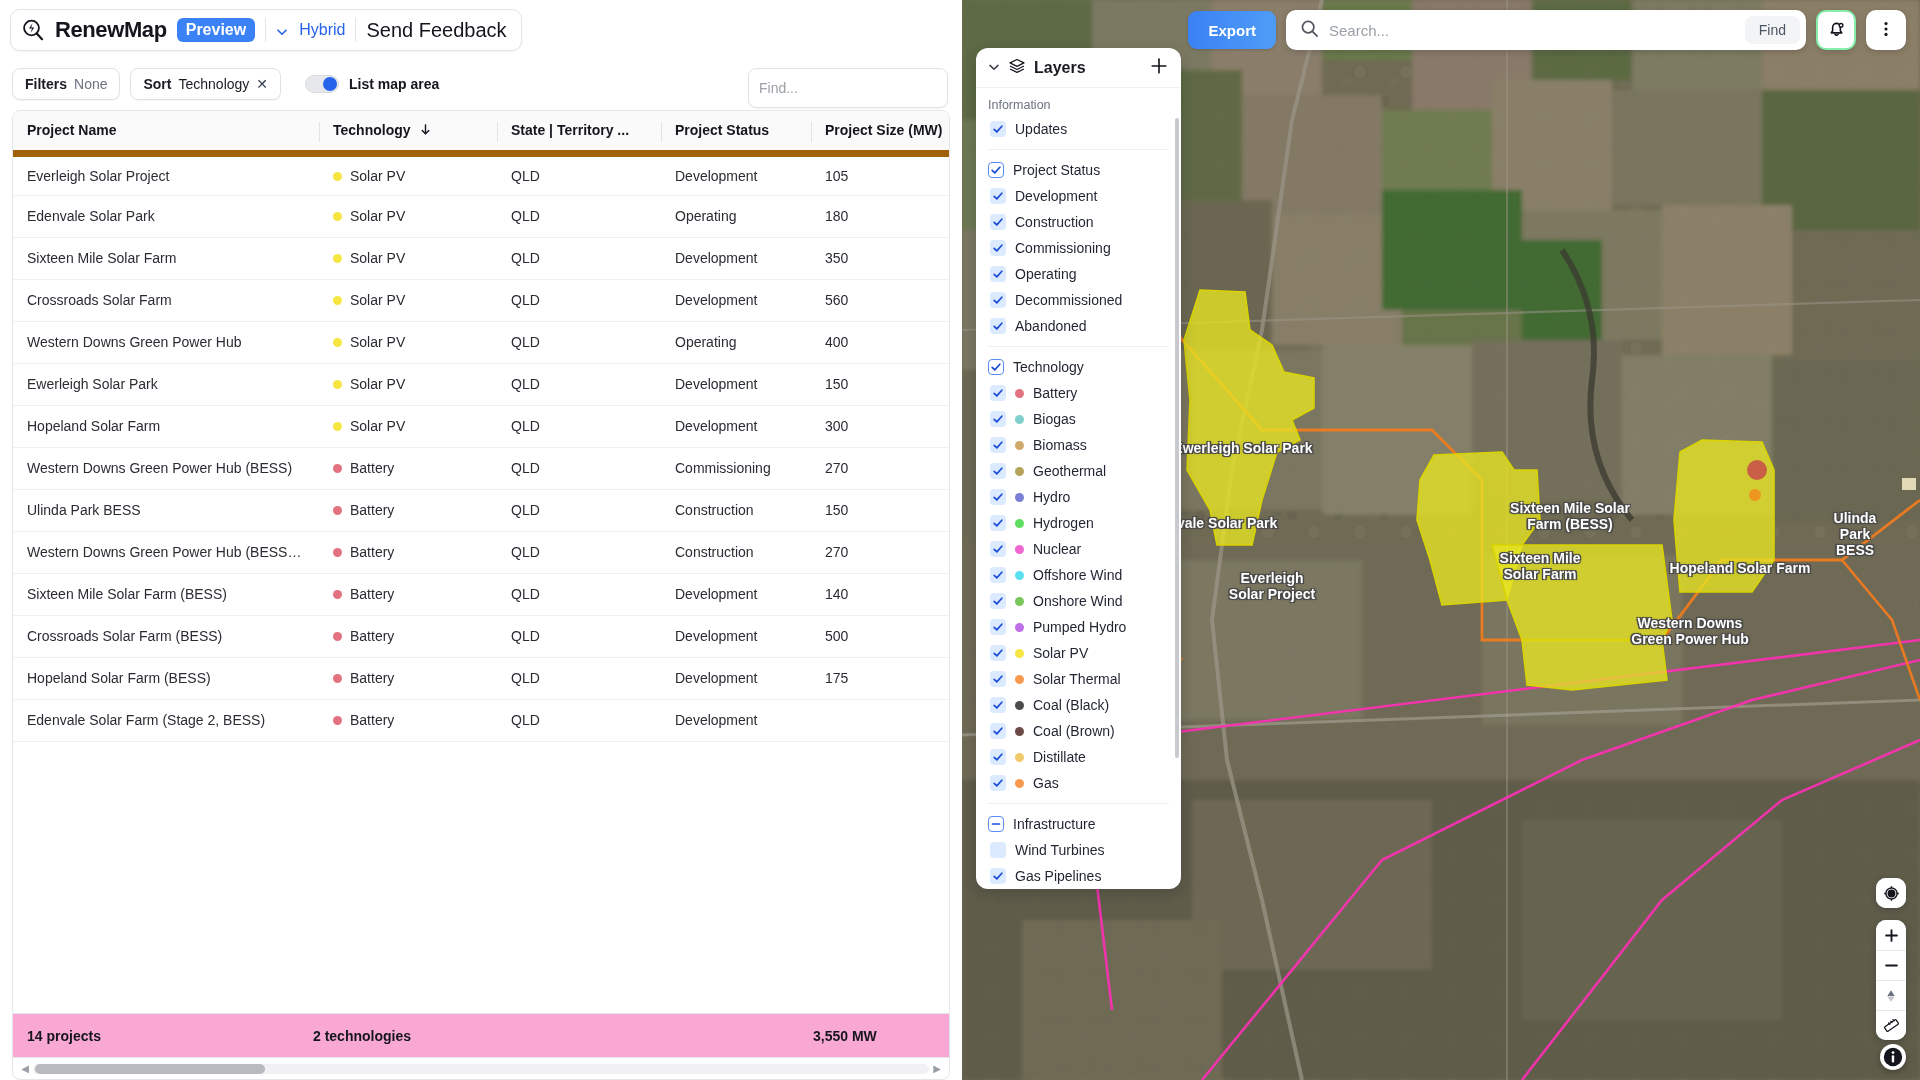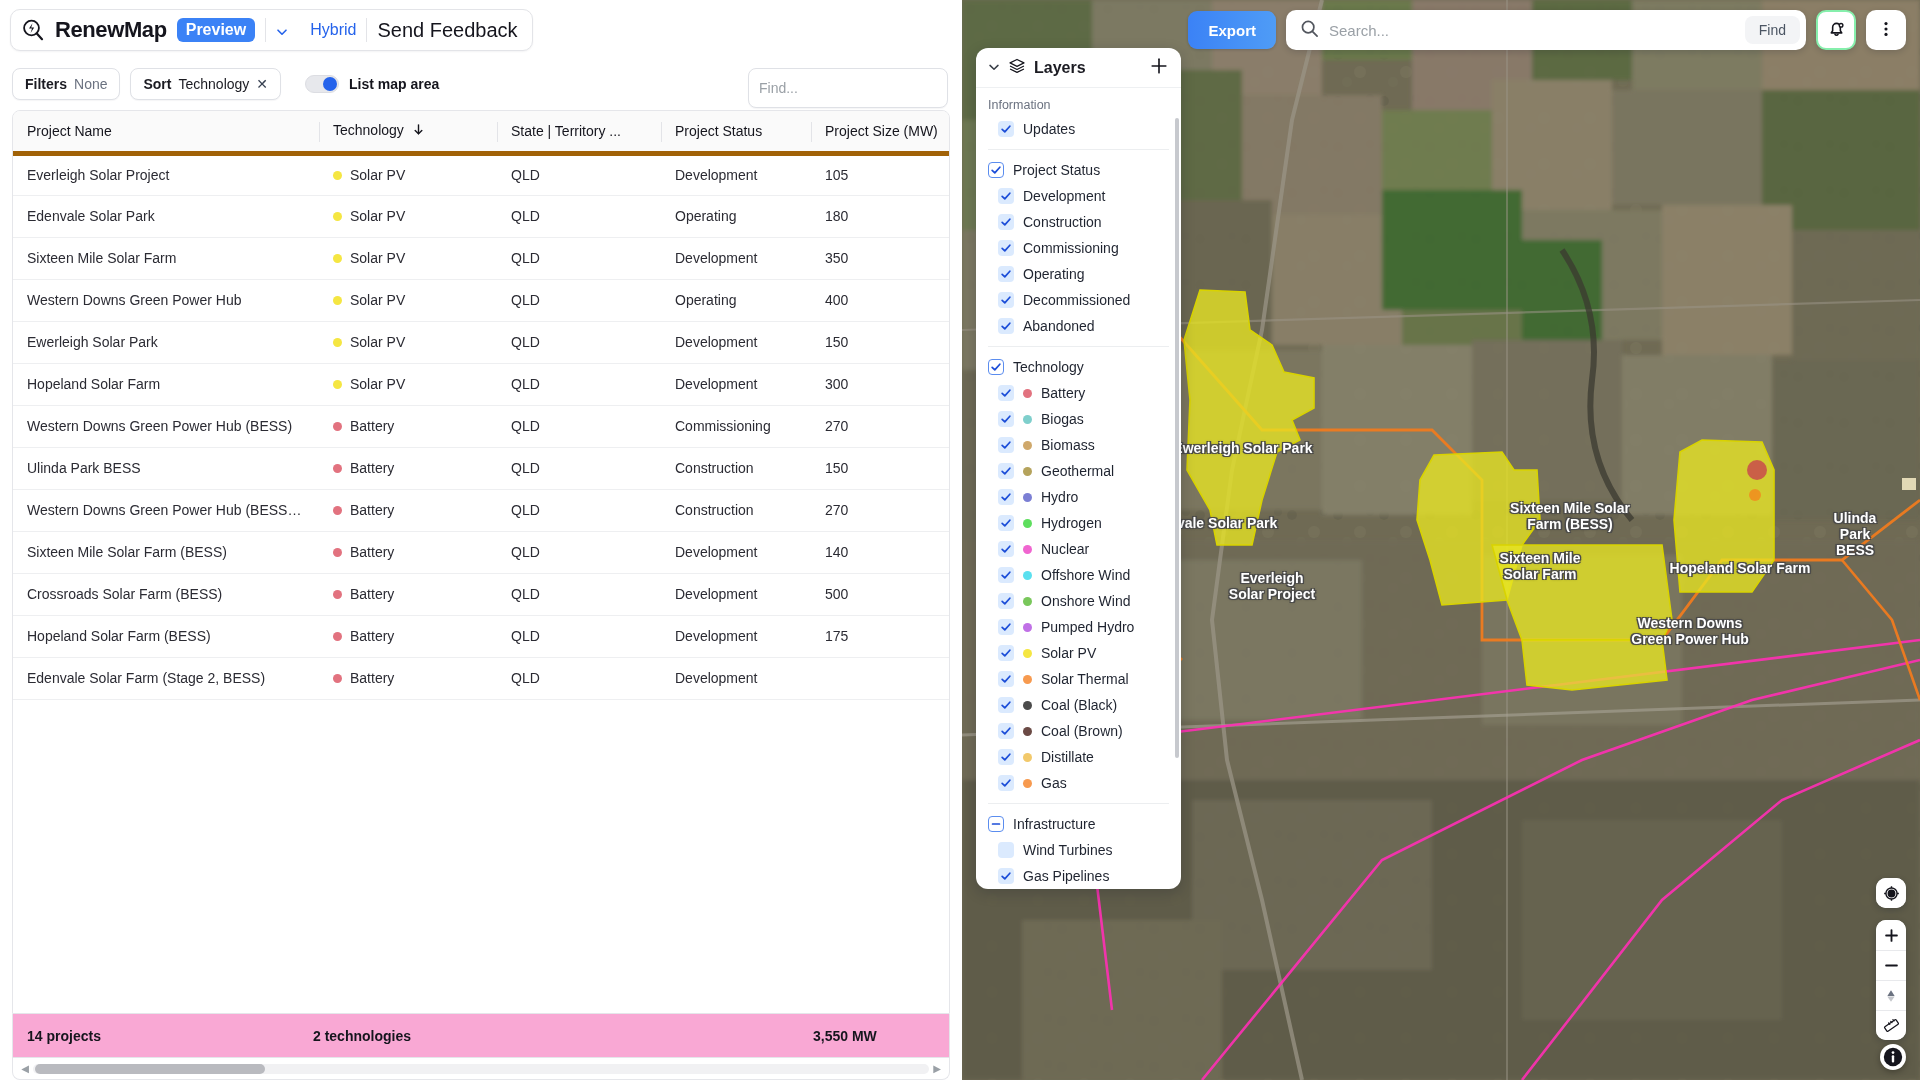--- a/index.html
+++ b/index.html
@@ -54,21 +54,21 @@
     background: #3b82f6;
     color: #fff;
     font-size: 16px;
     font-weight: 700;
     border-radius: 6px;
     padding: 4px 9px;
     line-height: 1;
   }
   .vsep { width: 1px; height: 24px; background: #e3e4e8; }
   .hybrid-btn {
-    display: flex; align-items: center; gap: 22px;
+    display: flex; align-items: center; gap: 11px;
     color: #2563eb; font-size: 16px; cursor: pointer;
   }
   .chev { width: 12px; height: 12px; display:block; }
   .send-feedback { color: #15151d; font-size: 20px; cursor: pointer; }
 
   
   .filterbar {
     height: 48px;
     display: flex;
     align-items: center;
@@ -118,24 +118,24 @@
     overflow: hidden;
     display: flex; flex-direction: column;
     min-height: 0;
   }
   table { width: 100%; border-collapse: collapse; table-layout: fixed; }
   thead th {
     background: #fafafa;
     height: 42px;
     text-align: left;
     font-size: 14px;
-    font-weight: 400;
+    font-weight: 700;
     color: #15151d;
     padding: 0 14px;
-    border-bottom: 5px solid #a16207;
+    border-bottom: 7px solid #a16207;
     position: relative;
     white-space: nowrap;
     overflow: hidden;
   }
   thead th + th::before {
     content:""; position:absolute; left:0; top:11px;
     width:1px; height:20px; background:#e3e4e8;
   }
   .sort-arrow { display:inline-block; margin-left: 8px; vertical-align: -1px; }
   tbody td {
@@ -237,21 +237,21 @@
     height: 40px; display:flex; align-items:center; gap: 8px;
     padding: 0 12px; border-bottom: 1px solid #eef0f2; flex:none;
   }
   .layers-head .title { font-size: 16px; font-weight: 600; flex: 1; }
   .layers-body { overflow: hidden; padding: 8px 0 0 0; position: relative; }
   .group-label { font-size: 12.5px; color: #6b7280; padding: 2px 12px 4px 12px; }
   .lrow {
     display:flex; align-items:center; gap: 9px;
     padding: 3px 12px; font-size: 14px; cursor: pointer; min-height: 26px;
   }
-  .lrow.indent { padding-left: 22px; }
+  .lrow.indent { padding-left: 14px; }
   .lrow .lbl { color:#1f2430; }
   .cb {
     width: 16px; height: 16px; border-radius: 4px;
     background: #dbeafe; flex: none;
     display:flex; align-items:center; justify-content:center;
   }
   .cb.outline { background: #fff; border: 1.5px solid #5b8def; }
   .cb.empty { background: #dbeafe; }
   .cb svg { display:block; }
   .ldot { width: 9px; height:9px; border-radius:50%; flex:none; }
@@ -372,20 +372,27 @@
               <td>QLD</td>
               <td>Operating</td>
               <td>180</td>
             </tr>
             <tr>
               <td>Sixteen Mile Solar Farm</td>
               <td><span class="dot" style="background: rgb(245, 230, 66);"></span><span>Solar PV</span></td>
               <td>QLD</td>
               <td>Development</td>
               <td>350</td>
+            </tr>
+            <tr>
+              <td>Crossroads Solar Farm</td>
+              <td><span class="dot" style="background: rgb(245, 230, 66);"></span><span>Solar PV</span></td>
+              <td>QLD</td>
+              <td>Development</td>
+              <td>560</td>
             </tr>
             <tr>
               <td>Western Downs Green Power Hub</td>
               <td><span class="dot" style="background: rgb(245, 230, 66);"></span><span>Solar PV</span></td>
               <td>QLD</td>
               <td>Operating</td>
               <td>400</td>
             </tr>
             <tr>
               <td>Ewerleigh Solar Park</td>

